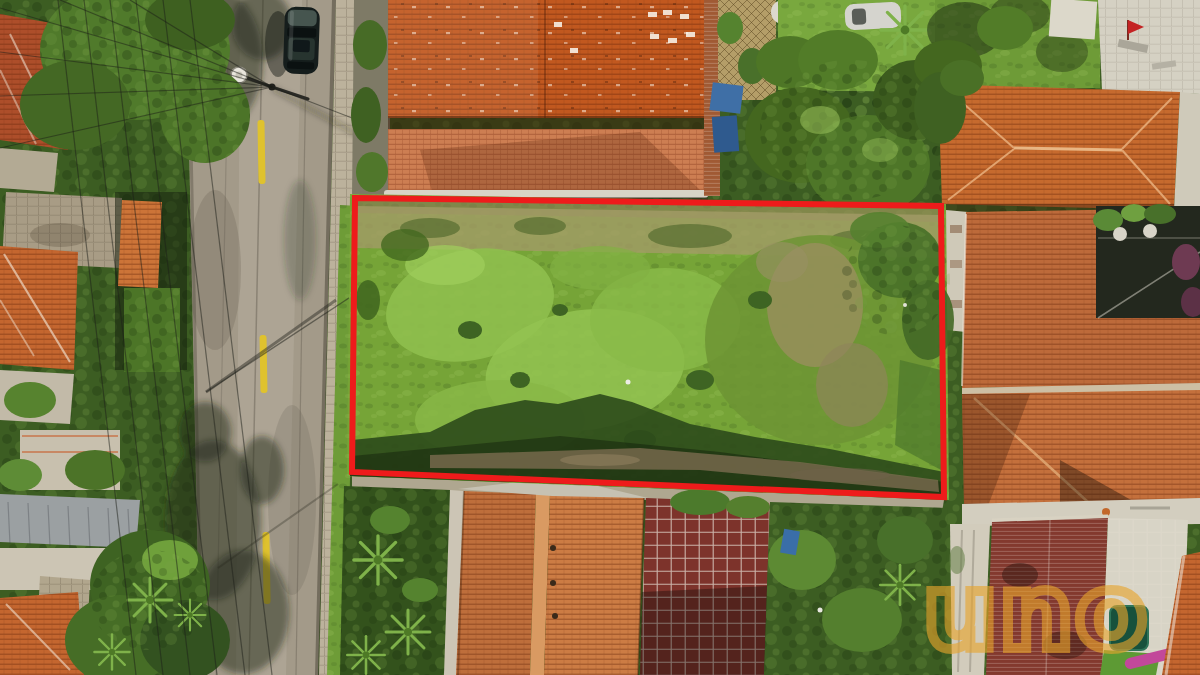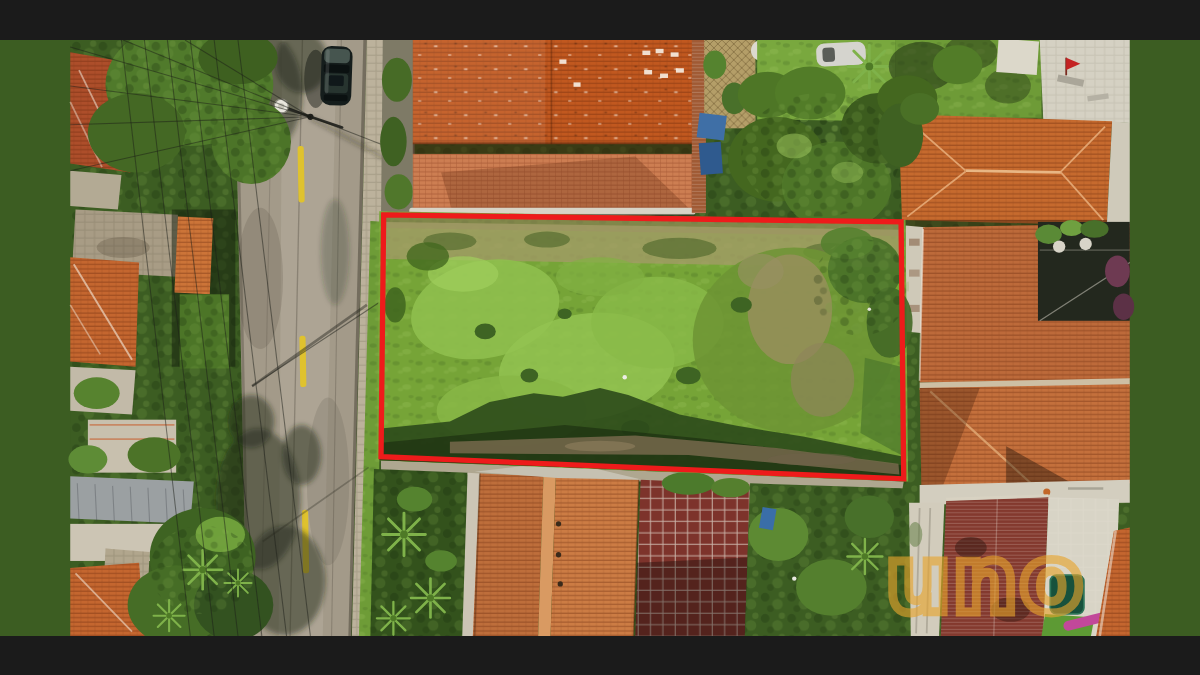--- a/index.html
+++ b/index.html
@@ -1,17 +1,17 @@
 <!DOCTYPE html>
 <html style="--grass-bright: #93C351; --grass-mid: #76A437; --grass-shadow: #2C4A1B; --dry-grass: #A39B66; --dirt: #7B6C4F; --roof-terracotta: #C1581F; --roof-light: #CD7E52; --roof-dark-red: #7D332B; --foliage-dark: #3C5D22; --foliage-light: #6E9440; --sidewalk: #BCB29C; --wall-white: #D5D1C3; --outline-red: #EE1B1B; --watermark-gold: #E8A42C; --asphalt: #A39A89; --marking-yellow: #DFC22E;"><head>
 <meta charset="utf-8">
 <style>
   html,body{margin:0;padding:0;background:#1b1b1b;}
   body{display:grid;place-items:center;min-height:100vh;font-family:"DejaVu Sans",sans-serif;}
-  .photo{position:relative;width:1200px;height:596px;overflow:hidden;background:#3C5D22;}
+  .photo{position:relative;width:1200px;height:675px;overflow:hidden;background:#3C5D22;}
   .photo svg{display:block;width:100%;height:100%;}
 </style>
 </head>
 <body>
 
 <div class="photo">
 <svg viewBox="0 0 1200 675" xmlns="http://www.w3.org/2000/svg">
   <defs>
     <pattern id="pTileRows" width="8" height="5" patternUnits="userSpaceOnUse">
       <path d="M0 4.2 H8" stroke="rgba(95,35,8,0.45)" stroke-width="1.1"></path>

